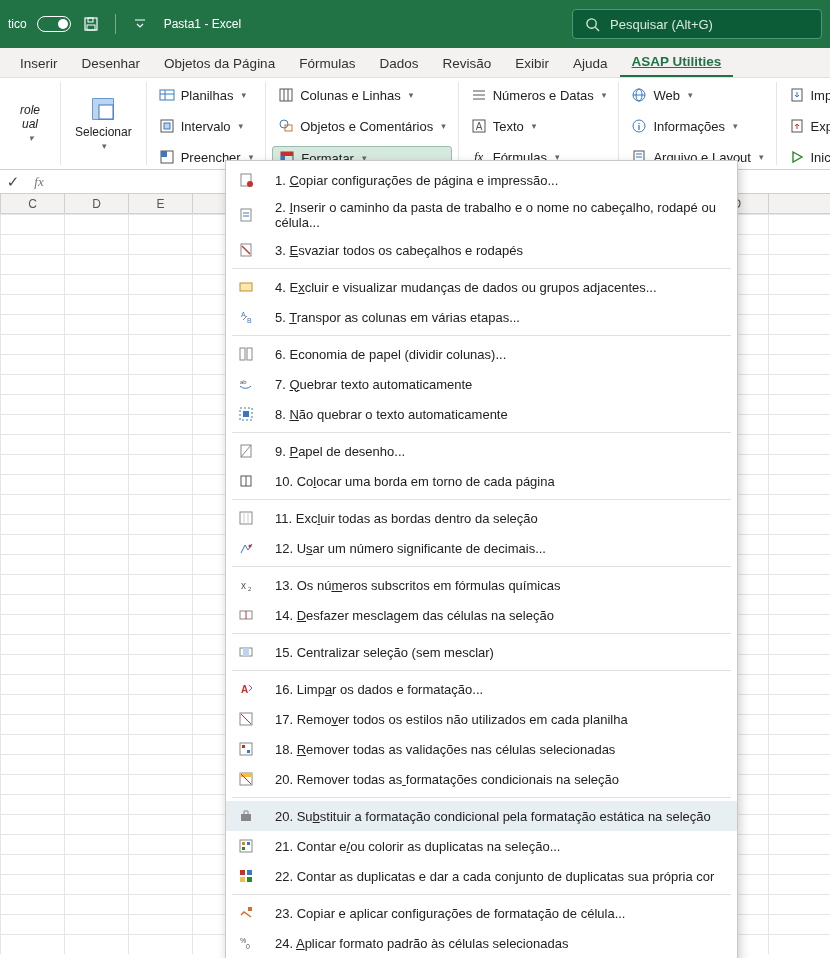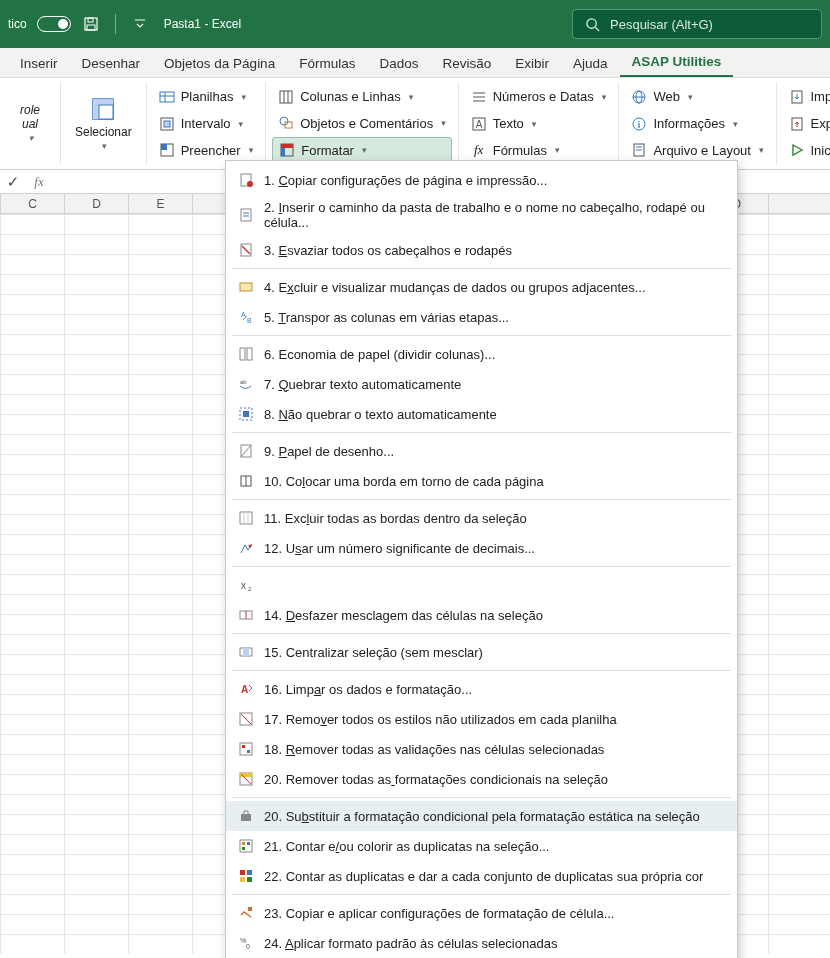--- a/index.html
+++ b/index.html
@@ -22,28 +22,28 @@
       border-radius: 4px; display: flex; align-items: center; padding: 0 12px; gap: 10px;
       min-width: 250px; color: #d8e9df; font-size: 13px;
     }
 
     
     .ribbon-tabs {
       height: 30px; background: #f3f2f1; border-bottom: 1px solid #e1dfdd;
       display: flex; align-items: flex-end; padding: 0 8px; gap: 0;
     }
     .tab { padding: 5px 12px 6px; font-size: 13.5px; cursor: pointer; color: #323130; }
-    .tab.active { font-weight: 600; border-bottom: 2px solid #217346; color: #217346; }
+    .tab.active { font-weight: 600; border-bottom: 2px solid #217346; color: #217346; text-decoration: underline; }
 
     
     .ribbon {
       height: 92px; background: #fff; border-bottom: 1px solid #d0d0d0;
       display: flex; align-items: stretch; padding: 4px 0;
     }
-    .group { display:flex; flex-direction:column; padding: 2px 6px; gap:1px; border-right: 1px solid #e5e5e5; }
+    .group { display:flex; flex-direction:column; padding: 2px 6px; gap:9px; border-right: 1px solid #e5e5e5; }
     .big-btn { display:flex; flex-direction:column; align-items:center; justify-content:center; padding:4px 8px; gap:2px; font-size:12px; min-width:48px; text-align:center; line-height:1.2; }
     .big-btn .ico-lg { width:28px; height:28px; }
     .small-row { display:flex; align-items:center; gap:6px; padding:3px 6px; border-radius:3px; white-space:nowrap; font-size:13px; height:26px; }
     .small-row.active { background:#d6e9de; border:1px solid #9bbcae; }
     .ico { width:16px; height:16px; display:inline-flex; align-items:center; justify-content:center; flex-shrink:0; }
     .chev { margin-left:2px; font-size:9px; color:#666; }
 
     
     .fxbar { height:24px; border-bottom:1px solid #d0d0d0; display:flex; align-items:center; background:#fff; }
     .fxbar .accept { width:26px; text-align:center; color:#444; font-size:15px; }
@@ -60,21 +60,21 @@
     .cell-grid { position:absolute; inset:0; }
     .row-line { position:absolute; left:0; right:0; border-bottom:1px solid #e5e5e5; }
     .col-line { position:absolute; top:0; bottom:0; border-right:1px solid #e5e5e5; }
 
     
     .menu {
       position:absolute; left:225px; top:160px; width:513px; background:#fff;
       border:1px solid #c8c8c8; box-shadow:2px 4px 10px rgba(0,0,0,.2); z-index:100;
       padding:4px 0;
     }
-    .menu-item { display:flex; align-items:center; gap:8px; padding:5px 14px 5px 10px; font-size:13px; cursor:default; }
+    .menu-item { display:flex; align-items:center; gap:19px; padding:5px 14px 5px 10px; font-size:13px; cursor:default; }
     .menu-item:hover, .menu-item.hover { background:#e8eff3; }
     .menu-ico { width:20px; height:20px; display:flex; align-items:center; justify-content:center; flex-shrink:0; }
     .menu-item .num { color:#222; }
     .menu-item .ul { text-decoration: underline; }
     .menu-sep { height:1px; background:#e0e0e0; margin:3px 6px; }
 
     svg { display:block; }
   </style>
 </head>
 <body>
@@ -469,20 +469,21 @@
       <div><span class="num">12. </span>U<span class="ul">s</span>ar um número significante de decimais...</div>
     </div>
     <div class="menu-sep"></div>
     <div class="menu-item">
       <div class="menu-ico">
         <svg width="16" height="16" viewBox="0 0 16 16">
           <text x="3" y="12" font-size="10" fill="#555">x</text>
           <text x="10" y="14" font-size="6" fill="#555">2</text>
         </svg>
       </div>
+      <div><span class="num">13. </span>Os nú<span class="ul">m</span>eros subscritos em fórmulas químicas</div>
     </div>
     <div class="menu-item">
       <div class="menu-ico">
         <svg width="16" height="16" viewBox="0 0 16 16">
           <rect x="2" y="4" width="12" height="8" fill="none" stroke="#888"></rect>
           <line x1="8" y1="4" x2="8" y2="12" stroke="#c9302c"></line>
         </svg>
       </div>
       <div><span class="num">14. </span><span class="ul">D</span>esfazer mesclagem das células na seleção</div>
     </div>

